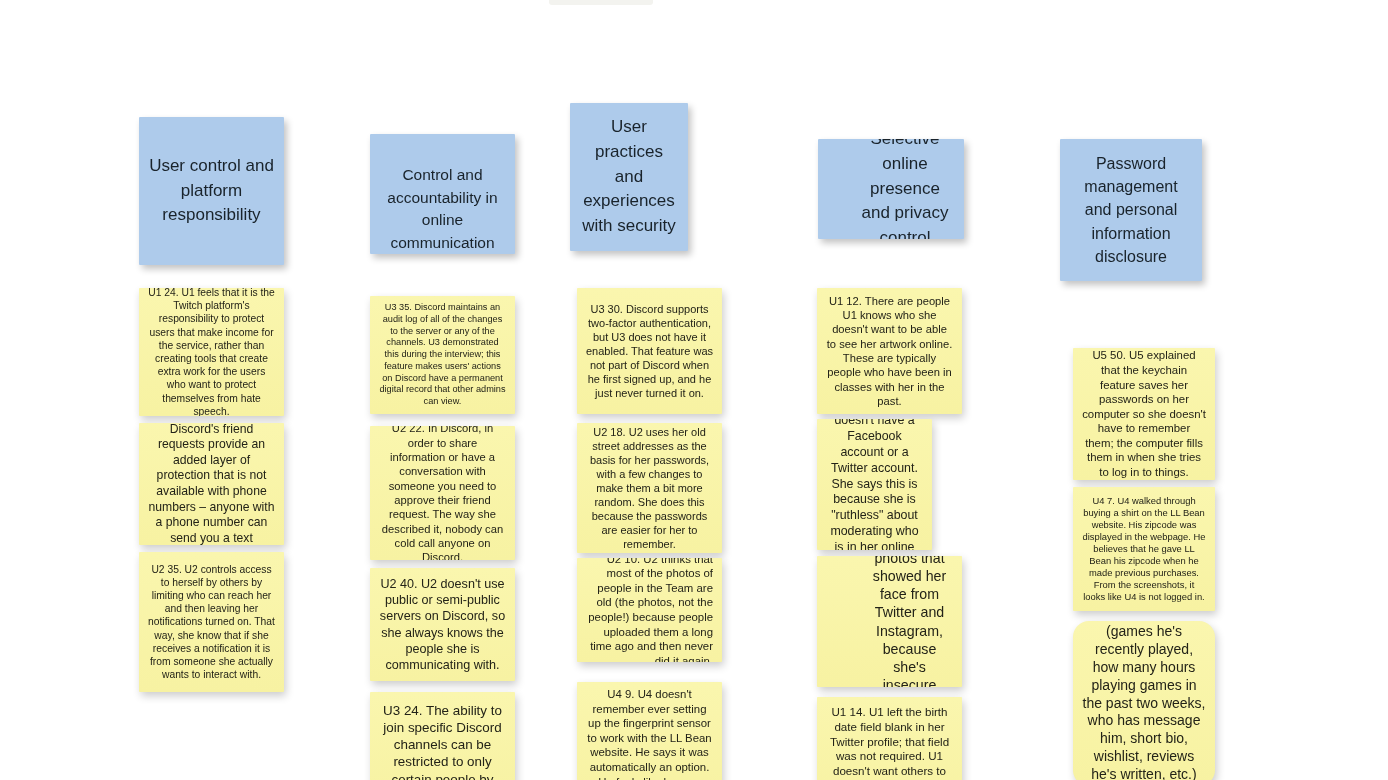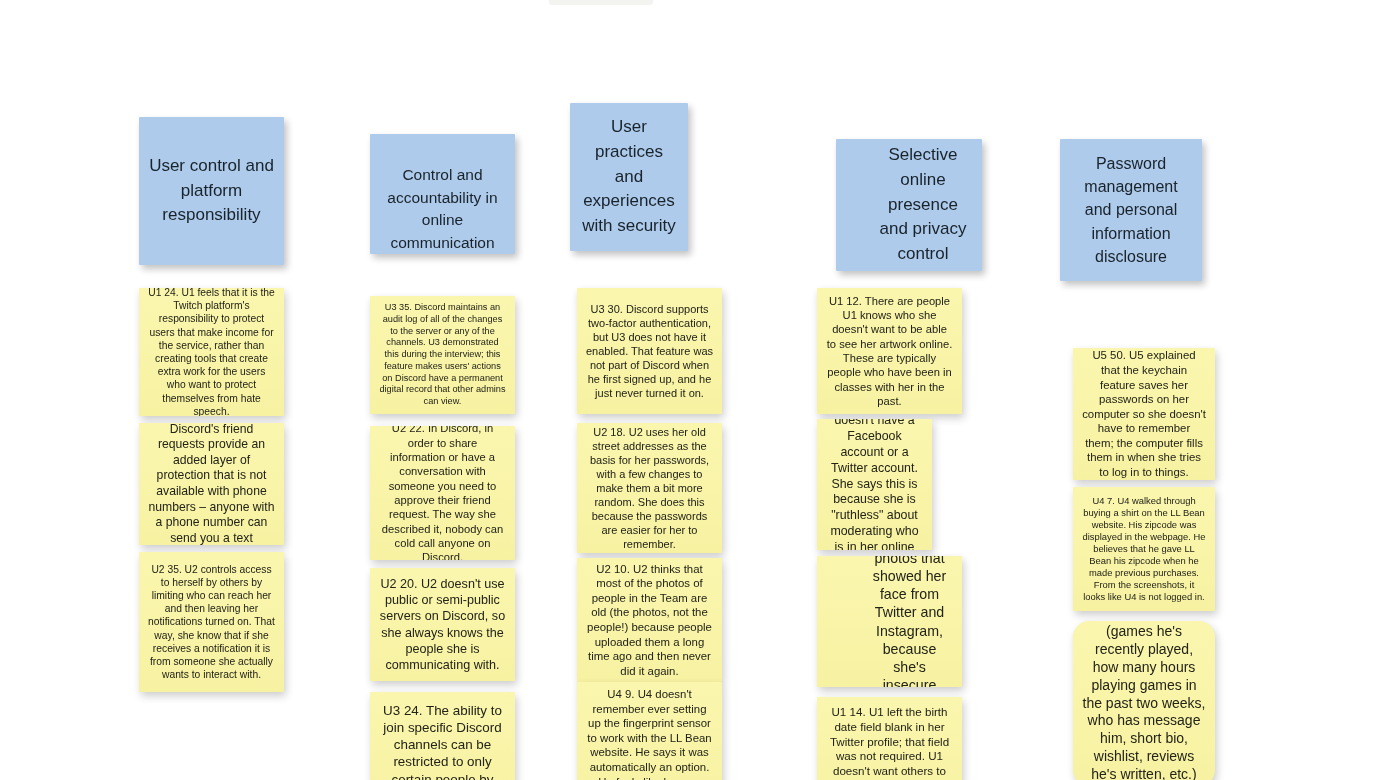--- a/index.html
+++ b/index.html
@@ -90,47 +90,47 @@
     <div class="note header" style="left:370px; top:134px; width:145px; height:120px; font-size:15.5px; line-height:1.45;align-items:flex-end;">
       <span class="txt">Control and accountability in online communication</span>
     </div>
     <div class="note yellow" style="left:370px; top:296px; width:145px; height:118px; font-size:9.2px;">
       <span class="txt">U3 35. Discord maintains an audit log of all of the changes to the server or any of the channels. U3 demonstrated this during the interview; this feature makes users' actions on Discord have a permanent digital record that other admins can view.</span>
     </div>
     <div class="note yellow" style="left:370px; top:426px; width:145px; height:134px; font-size:11.2px;">
       <span class="txt">U2 22. In Discord, in order to share information or have a conversation with someone you need to approve their friend request. The way she described it, nobody can cold call anyone on Discord.</span>
     </div>
     <div class="note yellow" style="left:370px; top:568px; width:145px; height:113px; font-size:12.6px;">
-      <span class="txt">U2 20. U2 doesn't use public or semi-public servers on Discord, so she always knows the people she is communicating with.</span>
+      <span class="txt">U2 40. U2 doesn't use public or semi-public servers on Discord, so she always knows the people she is communicating with.</span>
     </div>
     <div class="note yellow" style="left:370px; top:692px; width:145px; height:110px; font-size:13.4px; align-items:flex-start; padding-top:10px;">
       <span class="txt">U3 24. The ability to join specific Discord channels can be restricted to only certain people by</span>
     </div>
   </div>
 
   <div class="column">
     <div class="note header" style="left:570px; top:103px; width:118px; height:148px; font-size:17px; line-height:1.45;">
       <span class="txt">User practices and experiences with security</span>
     </div>
     <div class="note yellow" style="left:577px; top:288px; width:145px; height:126px; font-size:11px;">
       <span class="txt">U3 30. Discord supports two-factor authentication, but U3 does not have it enabled. That feature was not part of Discord when he first signed up, and he just never turned it on.</span>
     </div>
     <div class="note yellow" style="left:577px; top:423px; width:145px; height:130px; font-size:11px;">
       <span class="txt">U2 18. U2 uses her old street addresses as the basis for her passwords, with a few changes to make them a bit more random. She does this because the passwords are easier for her to remember.</span>
     </div>
-    <div class="note yellow" style="left:577px; top:558px; width:145px; height:124px; font-size:11.4px;">
+    <div class="note yellow" style="left:577px; top:558px; width:145px; height:104px; font-size:11.4px;text-align:right;">
       <span class="txt">U2 10. U2 thinks that most of the photos of people in the Team are old (the photos, not the people!) because people uploaded them a long time ago and then never did it again.</span>
     </div>
     <div class="note yellow" style="left:577px; top:682px; width:145px; height:118px; font-size:11.4px; align-items:flex-start; padding-top:5px;">
       <span class="txt">U4 9. U4 doesn't remember ever setting up the fingerprint sensor to work with the LL Bean website. He says it was automatically an option. He feels like he may have been</span>
     </div>
   </div>
 
   <div class="column">
-    <div class="note header" style="left:836px; top:139px; width:146px; height:132px; font-size:17px; line-height:1.45;padding-left:28px;">
+    <div class="note header" style="left:818px; top:139px; width:146px; height:100px; font-size:17px; line-height:1.45;padding-left:28px;">
       <span class="txt">Selective online presence and privacy control</span>
     </div>
     <div class="note yellow" style="left:817px; top:288px; width:145px; height:126px; font-size:11.2px;">
       <span class="txt">U1 12. There are people U1 knows who she doesn't want to be able to see her artwork online. These are typically people who have been in classes with her in the past.</span>
     </div>
     <div class="note yellow" style="left:817px; top:419px; width:115px; height:131px; font-size:12.4px;">
       <span class="txt">U2 34. U2 doesn't have a Facebook account or a Twitter account. She says this is because she is "ruthless" about moderating who is in her online social life.</span>
     </div>
     <div class="note yellow" style="left:817px; top:556px; width:145px; height:131px; font-size:14.2px;padding-left:40px;">
       <span class="txt">U1 31. U1 has deleted photos that showed her face from Twitter and Instagram, because she's insecure about her face.</span>

